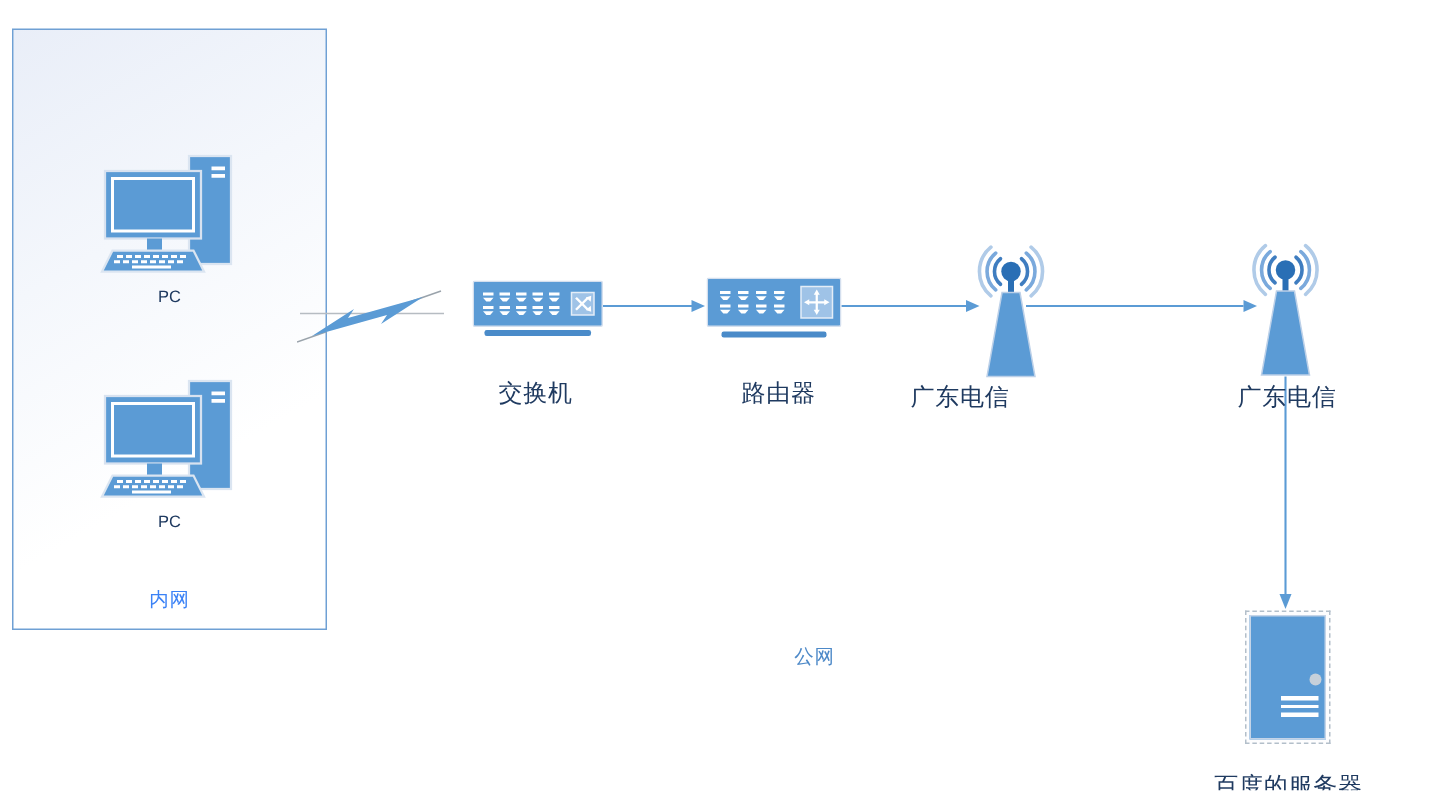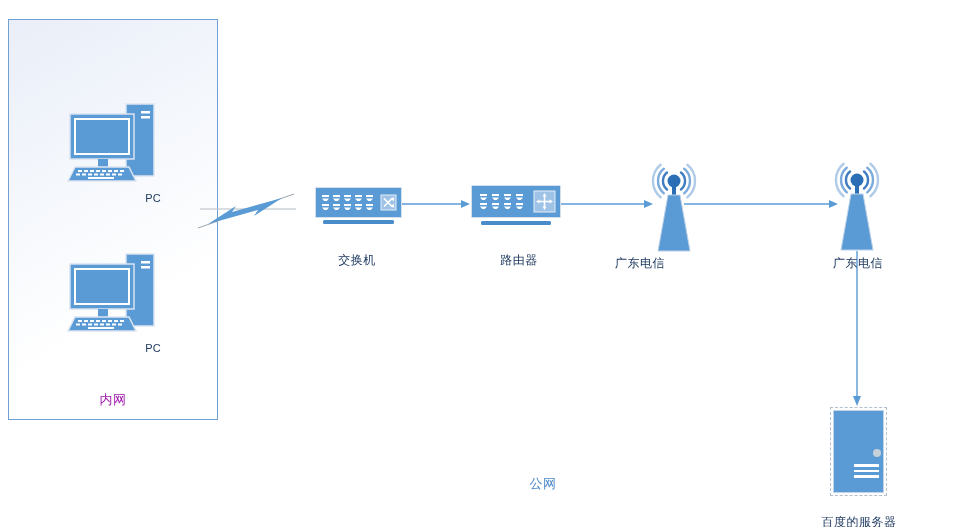--- a/index.html
+++ b/index.html
@@ -12,25 +12,25 @@
   #intranet-box{
     left:8px;top:19px;width:208px;height:399px;
     border:1px solid #6fa0d4;
     background:linear-gradient(150deg,#e9eef8 0%,#f4f7fc 35%,#ffffff 70%);
     z-index:0;
   }
   
   #connectors{left:0;top:0;z-index:1;pointer-events:none;}
   .node{z-index:2;}
   .lbl{
-    z-index:3;color:#1f3a60;font-size:12px;white-space:nowrap;
+    z-index:3;color:#1f3a60;font-size:16px;white-space:nowrap;
     transform:translateX(-50%);letter-spacing:0.5px;
   }
   .lbl-zone{color:#4d89c8;font-size:13px;}
-  .lbl-pc{font-size:11px;letter-spacing:0;margin-left:40px;}
+  .lbl-pc{font-size:11px;letter-spacing:0;}
   
   #server-outer{
     left:830px;top:407px;width:57px;height:89px;
     border:1px dashed #b3bfca;box-sizing:border-box;z-index:2;background:#fdfdfe;
   }
   #server-body{
     position:absolute;left:2px;top:2px;width:49px;height:81px;
     background:#5b9bd5;border:1px solid #c4d4e8;
   }
   #server-dot{
@@ -114,21 +114,21 @@
         <rect x="30" y="73.5" width="4" height="2"></rect>
       <rect x="36" y="73.5" width="4" height="2"></rect>
         <rect x="42" y="73.5" width="4" height="2"></rect>
       <rect x="48" y="73.5" width="4" height="2"></rect>
         <rect x="54" y="73.5" width="4" height="2"></rect>
       <rect x="24" y="77" width="26" height="2"></rect>
     </g>
   </svg>
   <div class="abs lbl lbl-pc" style="left:113px;top:342px">PC</div>
 
-  <div class="abs lbl lbl-zone" style="left:113px;top:391px;color:#a21caf">内网</div>
+  <div class="abs lbl lbl-zone" style="left:113px;top:391px;color:#3b82f6">内网</div>
 
   <svg class="abs node" style="left:198px;top:186px" width="100" height="48" viewBox="0 0 100 48">
     <line x1="2" y1="23" x2="98" y2="23" stroke="#b6bcc2" stroke-width="1"></line>
     <line x1="0" y1="42" x2="20" y2="35" stroke="#9aa3ab" stroke-width="1"></line>
     <line x1="76" y1="15" x2="96" y2="8" stroke="#9aa3ab" stroke-width="1"></line>
     <polygon points="10,38 38,20 34,26 84,12 56,30 60,24" fill="#5b9bd5"></polygon>
   </svg>
 
   <svg class="abs node" style="left:315px;top:187px" width="87" height="38" viewBox="0 0 87 38">
     <rect x="0.5" y="0.5" width="86" height="30" rx="1" fill="#5b9bd5" stroke="#d4dfee"></rect>
@@ -233,15 +233,15 @@
   <div id="server-outer" class="abs node">
     <div id="server-body">
       <div id="server-dot"></div>
       <div class="server-bar" style="top:53px"></div>
       <div class="server-bar" style="top:58.5px"></div>
       <div class="server-bar" style="top:64px"></div>
     </div>
   </div>
   <div class="abs lbl" style="left:859px;top:514px">百度的服务器</div>
 
-  <div class="abs lbl lbl-zone" style="left:543px;top:475px">公网</div>
+  <div class="abs lbl lbl-zone" style="left:543px;top:429px">公网</div>
 
 </div>
 
 </body></html>

